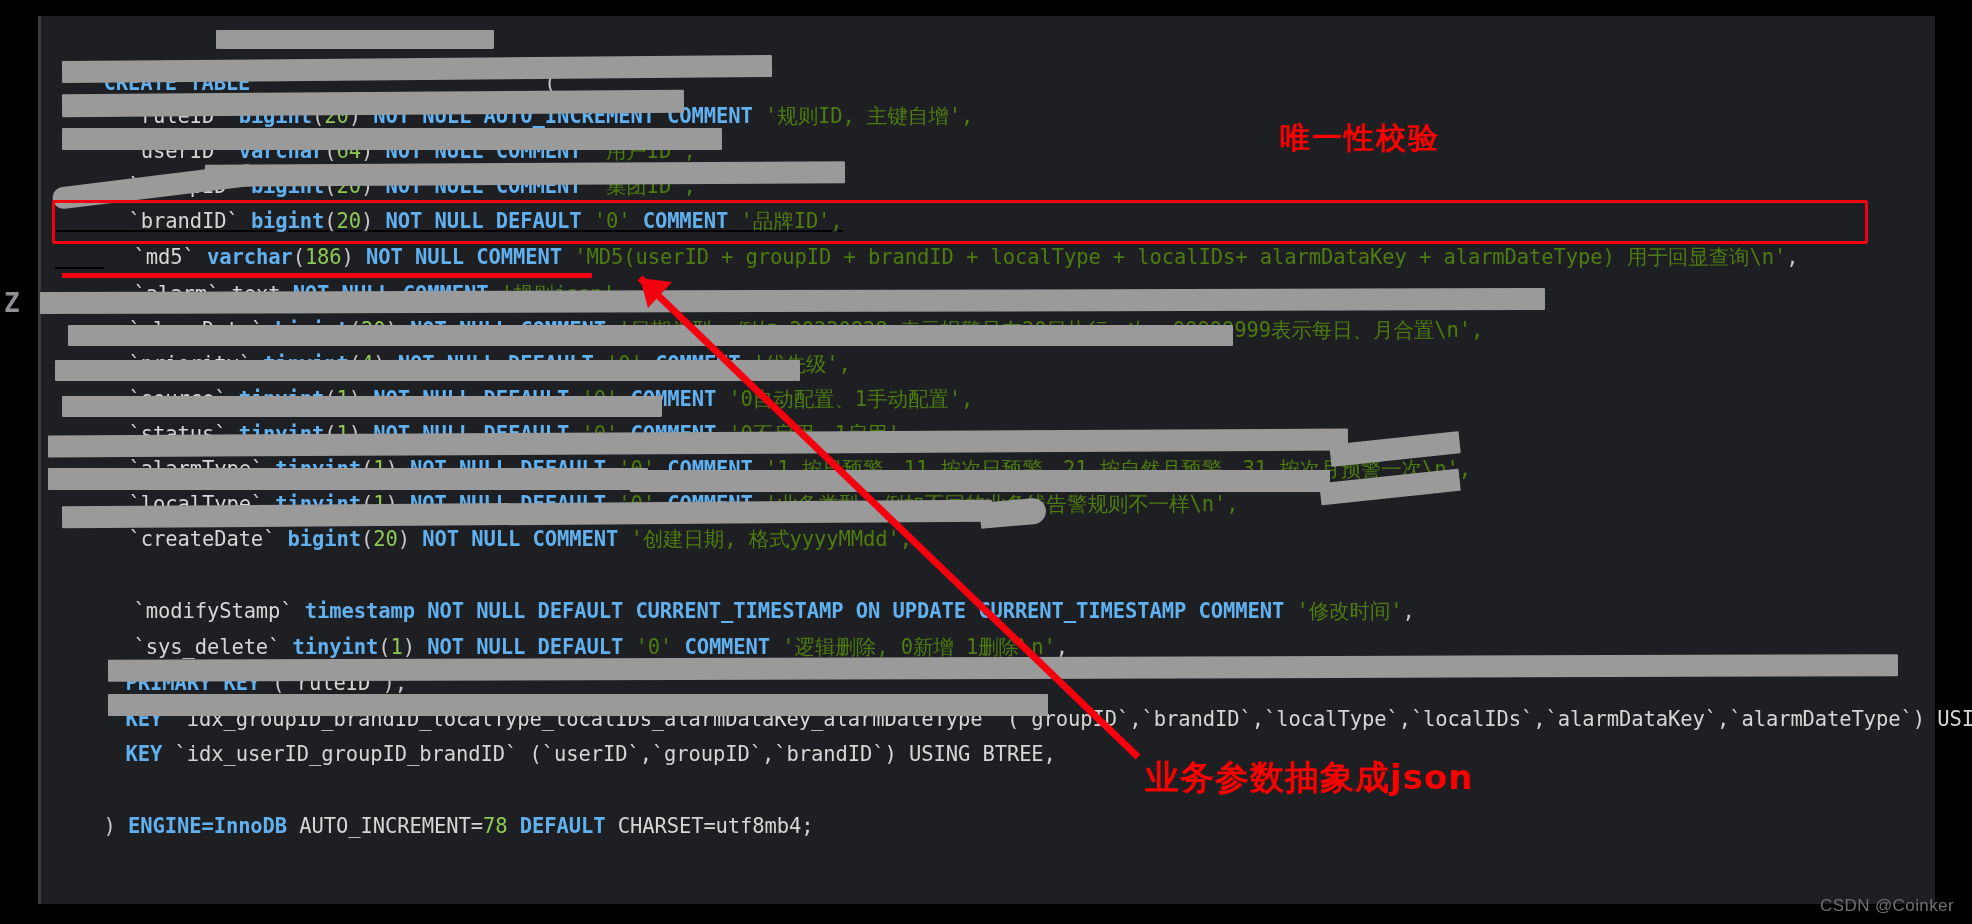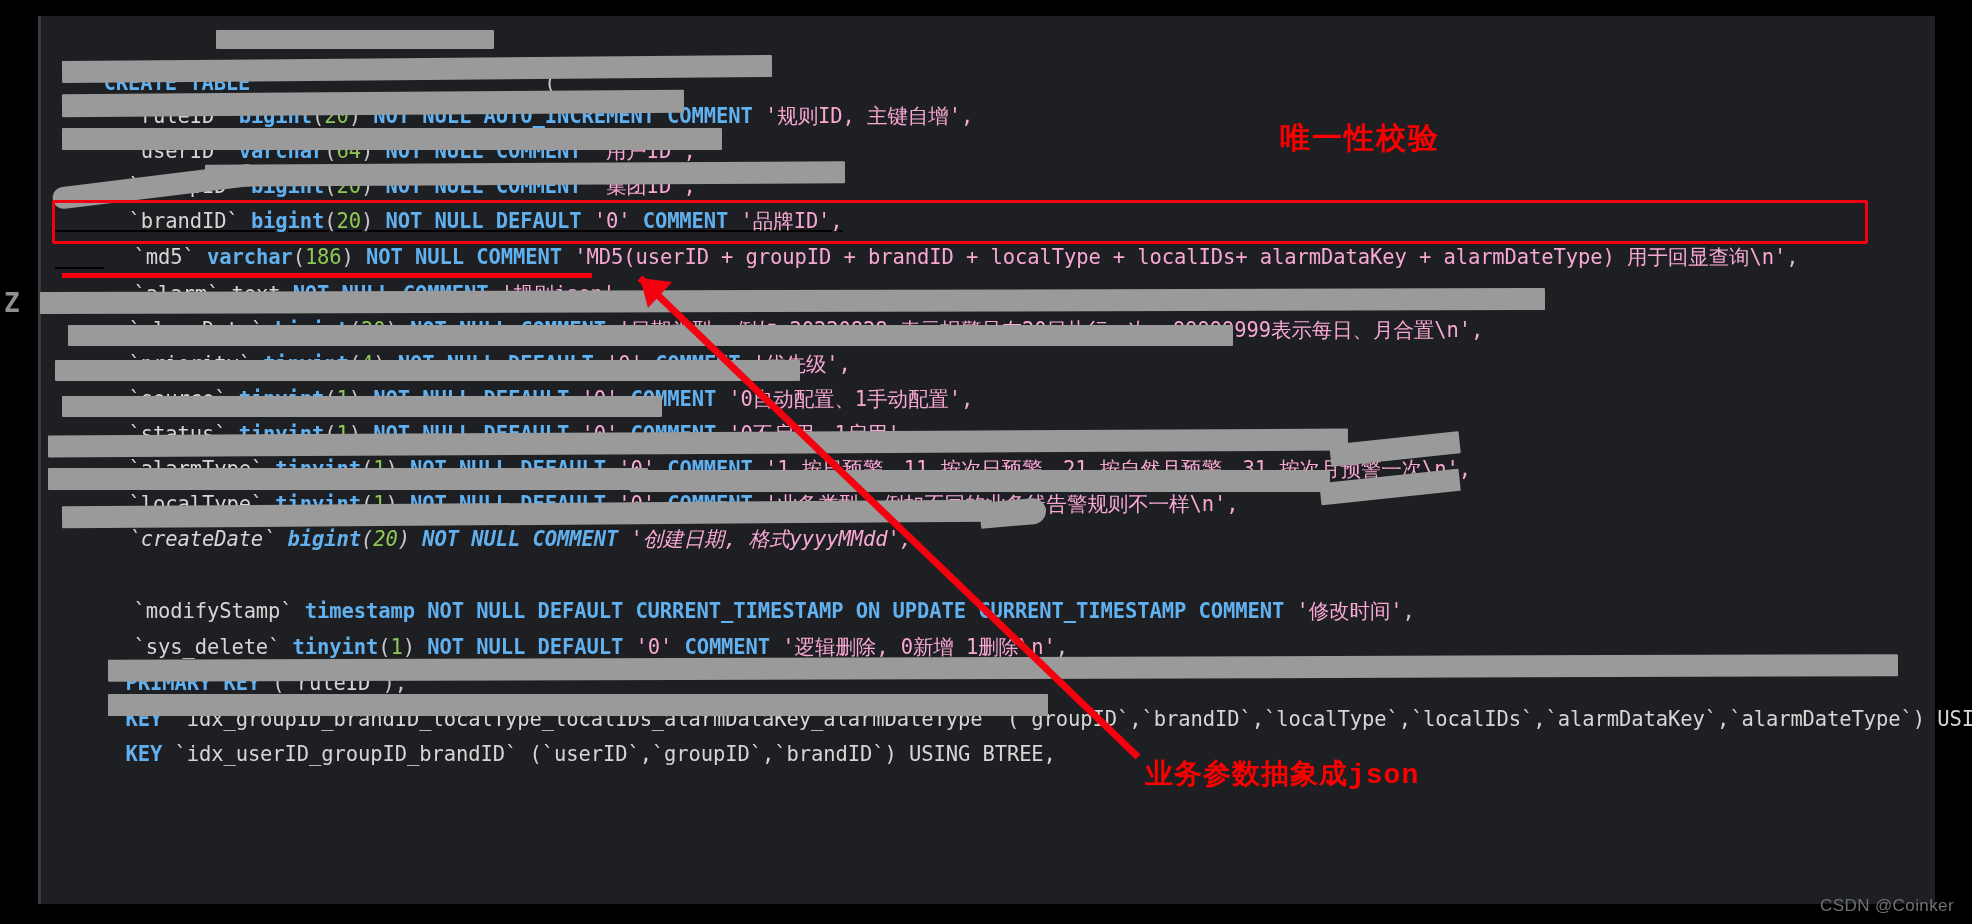--- a/index.html
+++ b/index.html
@@ -30,39 +30,39 @@
   
   .code{
     position:absolute;left:0;top:0;width:100%;
     font-size:20.5px;line-height:37px;white-space:pre;
     font-family:"DejaVu Sans Mono","Liberation Mono",monospace;
   }
   .line{position:absolute;white-space:pre;font-size:20.5px;letter-spacing:-0.1px;}
   .kw{color:#61b1f0;font-weight:bold;}
   .id{color:#d6d6d6;}
   .num{color:#8ec955;}
-  .str{color:#f9a8d4;text-align:right;}
+  .str{color:#4d7c0f;text-align:right;}
   .pl{color:#c8c8c8;}
 
   
   .redact{position:absolute;background:#9a9a9a;border-radius:1px;}
 
   
   .hl-box{
     position:absolute;border:3px solid #f4000f;border-radius:2px;
     pointer-events:none;
   }
   .hl-underline{position:absolute;background:#f4000f;}
   .anno{
     position:absolute;color:#fc0000;font-weight:bold;
     font-family:"DejaVu Sans","Liberation Sans",sans-serif;
     white-space:nowrap;
   }
   .anno-1{font-size:30px;letter-spacing:2px;}
-  .anno-2{font-size:28px;letter-spacing:1px;font-family:Liberation Mono, monospace;}
+  .anno-2{font-size:34px;letter-spacing:1px;}
   svg.arrow{position:absolute;left:0;top:0;width:1972px;height:924px;pointer-events:none;}
 </style>
 </head>
 <body>
 
 <div id="canvas">
 
   <div class="editor"></div>
   <div class="gutter-edge"></div>
   <div class="left-letter">Z</div>
@@ -128,21 +128,21 @@
     <div class="line" style="left:55px;top:414px;">
       <span class="id">`alarmType` </span><span class="kw">tinyint</span><span class="pl">(</span><span class="num">1</span><span class="pl">) </span><span class="kw">NOT NULL DEFAULT </span><span class="str">'0'</span><span class="kw"> COMMENT </span><span class="str">'1 按日预警、11 按次日预警、21 按自然月预警、31 按次月预警一次\n',</span>
     </div>
 
     
     <div class="line" style="left:55px;top:449px;">
       <span class="id">`localType` </span><span class="kw">tinyint</span><span class="pl">(</span><span class="num">1</span><span class="pl">) </span><span class="kw">NOT NULL DEFAULT </span><span class="str">'0'</span><span class="kw"> COMMENT </span><span class="str">'业务类型, 例如不同的业务线告警规则不一样\n',</span>
     </div>
 
     
-    <div class="line" style="left:55px;top:484px;font-style:italic;">
+    <div class="line" style="left:55px;top:484px;">
       <span class="id">`createDate` </span><span class="kw">bigint</span><span class="pl">(</span><span class="num">20</span><span class="pl">) </span><span class="kw">NOT NULL COMMENT </span><span class="str">'创建日期, 格式yyyyMMdd',</span>
     </div>
 
     
 
     
     <div class="line" style="left:60px;top:556px;">
       <span class="id">`modifyStamp` </span><span class="kw">timestamp NOT NULL DEFAULT CURRENT_TIMESTAMP ON UPDATE CURRENT_TIMESTAMP COMMENT </span><span class="str">'修改时间'</span><span class="pl">,</span>
     </div>
 
@@ -162,20 +162,23 @@
     </div>
 
     
     <div class="line" style="left:52px;top:699px;">
       <span class="kw">KEY</span><span class="id"> `idx_userID_groupID_brandID` (`userID`,`groupID`,`brandID`) USING BTREE,</span>
     </div>
 
     
 
     
+    <div class="line" style="left:30px;top:771px;">
+      <span class="pl">)</span><span class="pl"> </span><span class="kw">ENGINE=InnoDB</span><span class="pl"> </span><span class="id">AUTO_INCREMENT=</span><span class="num">78</span><span class="pl"> </span><span class="kw">DEFAULT</span><span class="pl"> </span><span class="id">CHARSET=utf8mb4;</span>
+    </div>
 
   </div>
 
   <div class="redact" style="left:216px;top:30px;width:278px;height:19px;"></div>
   <div class="redact" style="left:62px;top:58px;width:710px;height:22px;transform:rotate(-0.5deg);"></div>
   <div class="redact" style="left:62px;top:92px;width:622px;height:23px;transform:rotate(-0.4deg);"></div>
   <div class="redact" style="left:62px;top:128px;width:660px;height:22px;"></div>
   <div class="redact" style="left:205px;top:163px;width:640px;height:22px;transform:rotate(-0.3deg);"></div>
   <div class="redact" style="left:52px;top:176px;width:200px;height:22px;border-radius:12px 2px 2px 12px;transform:rotate(-7deg);"></div>
   <div class="redact" style="left:40px;top:290px;width:1505px;height:22px;transform:rotate(-0.15deg);"></div>

